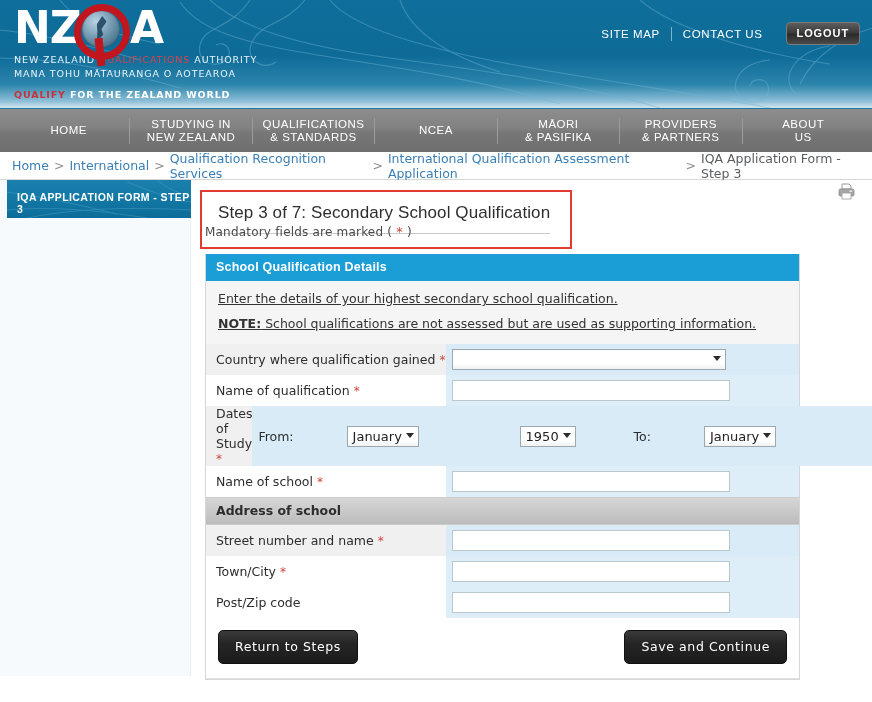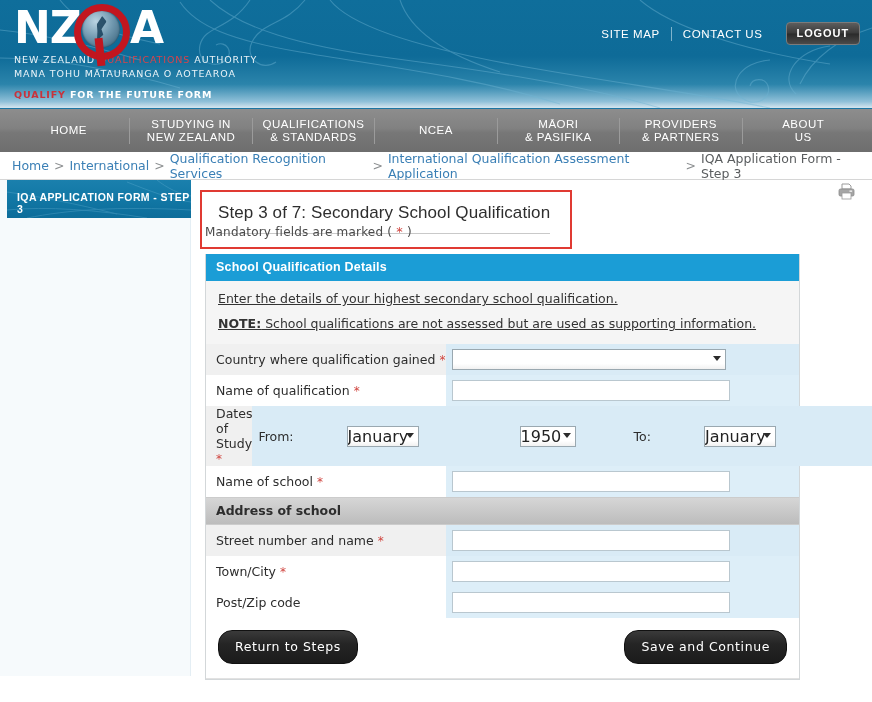--- a/index.html
+++ b/index.html
@@ -237,22 +237,23 @@
   .selbox {
     position:relative;
     display:inline-block;
     height:21px;
     border:1px solid #9aa8b0;
     background: linear-gradient(180deg,#ffffff 0%, #ffffff 72%, #f1f1f1 100%);
     vertical-align:middle;
   }
   .selbox .val {
     display:block;
-    font-size:16px; color:#222222;
+    font-size:13px; color:#222222;
     line-height:19px;
+    padding-left:5px;
     padding-right:18px;
     overflow:hidden; white-space:nowrap;
     font-family:"DejaVu Sans", sans-serif;
   }
   .selbox .arw {
     position:absolute; right:4px; top:6px;
     width:0;height:0;
     border-left:4px solid transparent;
     border-right:4px solid transparent;
     border-top:5px solid #2b2b2b;
@@ -268,21 +269,21 @@
 
   .btnrow {
     background:#ffffff;
     padding: 12px 12px 14px;
     display:flex; justify-content:space-between; align-items:center;
     border-bottom:1px solid #e2e2e2;
   }
   .blkbtn {
     background: linear-gradient(180deg,#3a3a3a 0%, #252525 40%, #1b1b1b 100%);
     border:1px solid #111111;
-    border-radius:14px;
+    border-radius:5px;
     color:#ffffff;
     font-size:12.5px;
     letter-spacing:.6px;
     padding: 8px 16px 9px;
     cursor:pointer;
     font-family:"DejaVu Sans", sans-serif;
   }
 </style>
 </head>
 <body>
@@ -309,21 +310,21 @@
   <div class="logo">
     <div class="logo-word">
       <span class="nz">NZ</span>
       <span class="globe"></span>
       <span class="qring"></span>
       <span class="qtail"></span>
       <span class="a">A</span>
     </div>
     <div class="logo-sub1"><span>NEW ZEALAND </span><span class="red">QUALIFICATIONS</span><span> AUTHORITY</span></div>
     <div class="logo-sub1">MANA TOHU MĀTAURANGA O AOTEAROA</div>
-    <div class="logo-tag"><span class="red">QUALIFY</span><span> FOR THE FUTURE FORM</span></div>
+    <div class="logo-tag"><span class="red">QUALIFY</span><span> FOR THE ZEALAND WORLD</span></div>
 
   </div>
 
   <div class="toplinks">
     <a class="toplink">SITE MAP</a>
     <div class="toplink-sep"></div>
     <a class="toplink">CONTACT US</a>
     <button class="logout-btn">LOGOUT</button>
   </div>
 </div>

